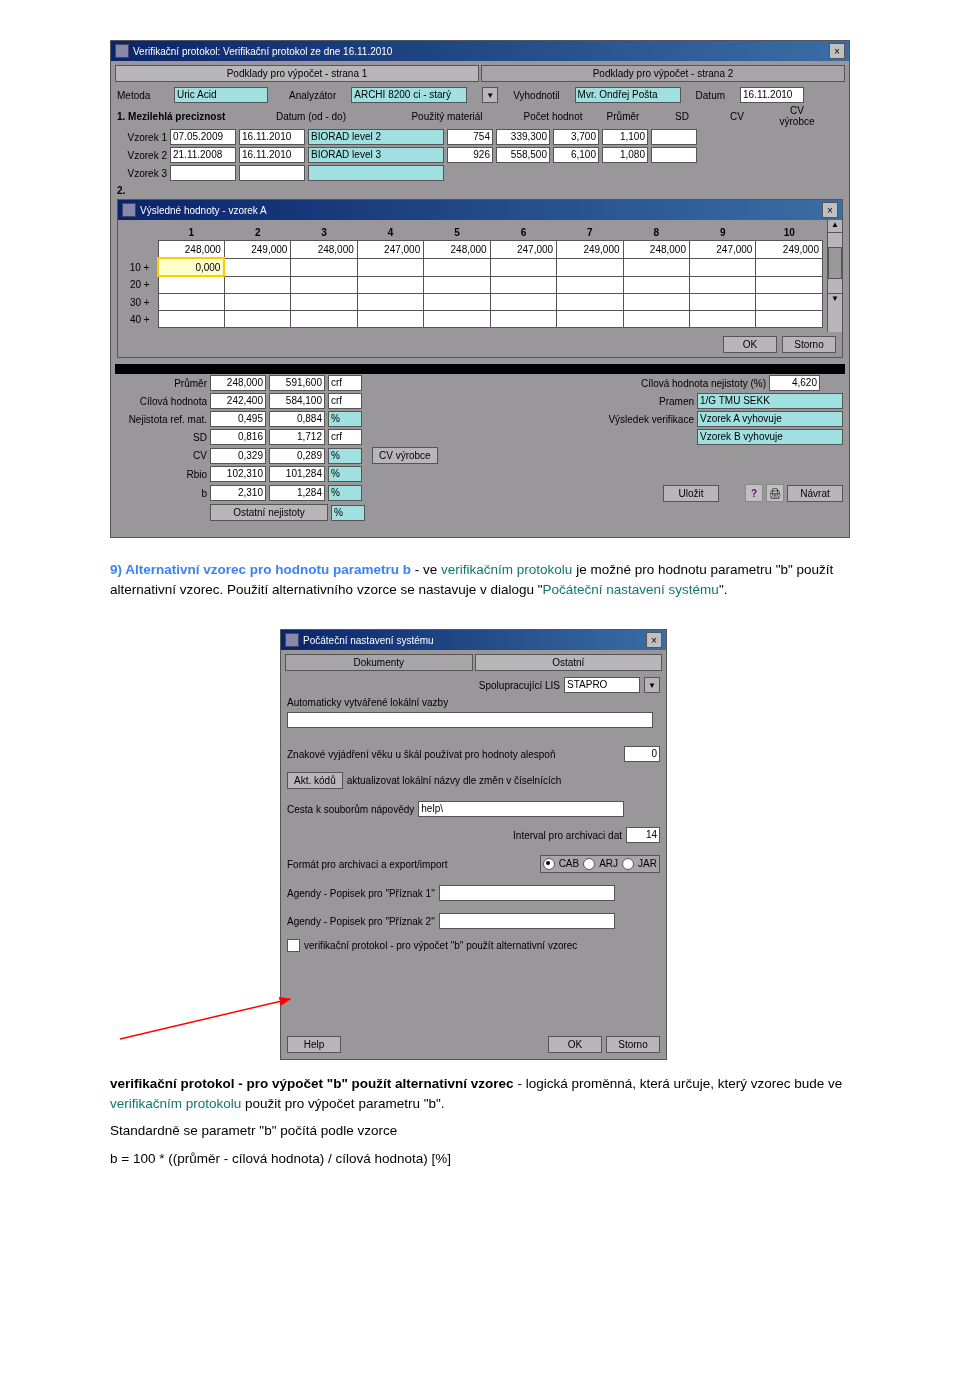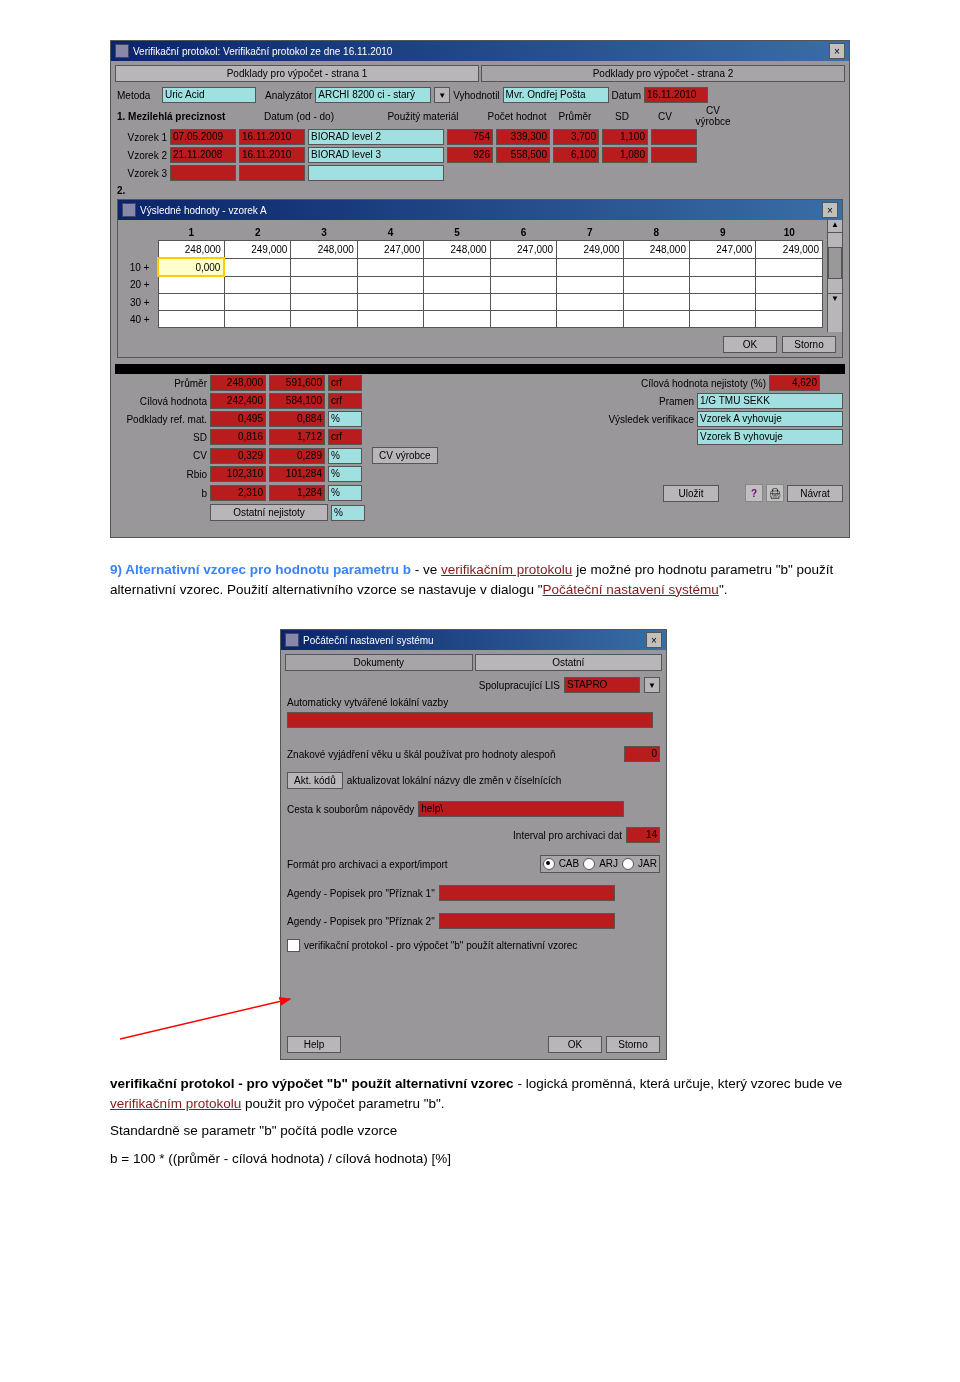--- a/index.html
+++ b/index.html
@@ -30,24 +30,24 @@
   .titlebar .closebtn {
     width:14px; height:14px; background:#c0c0c0; border:1px solid #555;
     display:flex; align-items:center; justify-content:center; font-size:10px; color:#000;
   }
   .tabs-row { display:flex; gap:2px; padding:4px; }
   .tab {
     flex:1; text-align:center; background:#a7a5a7; border:1px solid #555;
     padding:2px; font-size:10px;
   }
   .tab.active { background:#b8b6b8; }
-  .form-row { display:flex; align-items:center; gap:3px; padding:1px 6px; }
+  .form-row { display:flex; align-items:center; gap:15px; padding:1px 6px; }
   .label { font-size:10px; }
   .inp {
-    background:#b91c1c; border:1px solid #555; padding:1px 2px; font-size:10px;
+    background:#ffffff; border:1px solid #555; padding:1px 2px; font-size:10px;
     display:inline-block; height:12px; line-height:12px; overflow:hidden;
   }
   .inp.cyan { background:#a0e0e0; }
   .section-header { font-weight:bold; font-size:10px; padding:2px 6px; }
   .hdr { font-size:10px; text-align:center; }
   .grid-row { display:flex; align-items:center; gap:3px; padding:1px 6px; }
   .btn {
     background:#b8b6b8; border:1px solid #555; padding:2px 6px; font-size:10px;
     display:inline-block; text-align:center;
   }
@@ -61,21 +61,21 @@
     height:14px; text-align:right;
   }
   .data-table th { background:#999799; text-align:center; border:none;}
   .data-table td.rowhdr { background:#999799; text-align:center; border:none;}
   .data-table td.highlight { background:#ffc; border:2px solid #fc0; }
   .bottom-stats-row { display:flex; align-items:center; gap:3px; padding:1px 6px; }
   .buttons-row { display:flex; justify-content:flex-end; gap:5px; padding:4px 6px; }
   .text-block { padding: 12px 110px; font-size:13.5px; line-height:1.45; }
   .text-block p {margin:0 0 8px 0;}
   .red-bold { color:#3b82f6; font-weight:bold; }
-  .link { color:#7f1d1d; text-decoration:underline; }
+  .link { color:#0f766e; }
   .bold { font-weight:bold; }
   
   
   .dialog2-wrap { padding:10px 0 10px 280px; position:relative; }
   .dialog2 {
     width:385px; background:#999799; border:1px solid #555; font-size:10px;
   }
   .arrow {
     position:absolute;
     left:120px; top:400px;
@@ -286,21 +286,21 @@
     <div class="bottom-stats-row">
       <span class="label" style="width:90px;text-align:right">Cílová hodnota</span>
       <span class="inp" style="width:50px;text-align:right">242,400</span>
       <span class="inp" style="width:50px;text-align:right">584,100</span>
       <span class="inp" style="width:28px">crf</span>
       <span class="spacer"></span>
       <span class="label">Pramen</span>
       <span class="inp cyan" style="width:140px">1/G TMU SEKK</span>
     </div>
     <div class="bottom-stats-row">
-      <span class="label" style="width:90px;text-align:right">Podklady ref. mat.</span>
+      <span class="label" style="width:90px;text-align:right">Nejistota ref. mat.</span>
       <span class="inp" style="width:50px;text-align:right">0,495</span>
       <span class="inp" style="width:50px;text-align:right">0,884</span>
       <span class="inp cyan" style="width:28px">%</span>
       <span class="spacer"></span>
       <span class="label">Výsledek verifikace</span>
       <span class="inp cyan" style="width:140px">Vzorek A vyhovuje</span>
     </div>
     <div class="bottom-stats-row">
       <span class="label" style="width:90px;text-align:right">SD</span>
       <span class="inp" style="width:50px;text-align:right">0,816</span>

